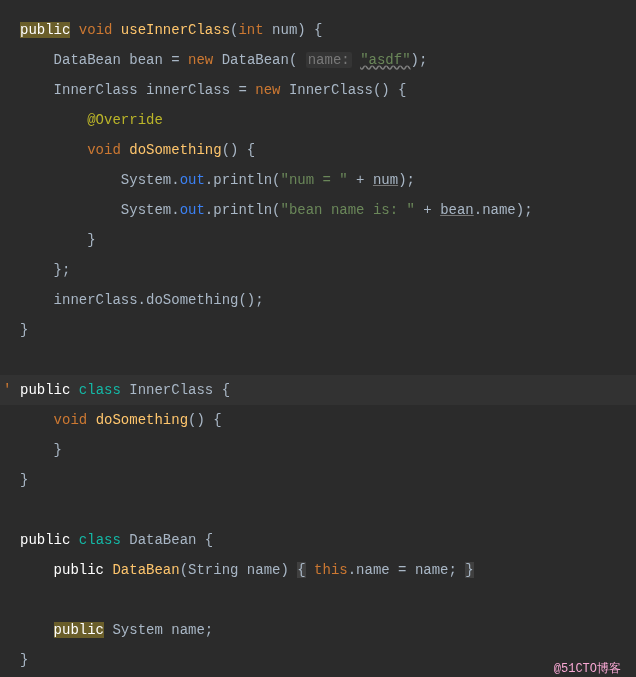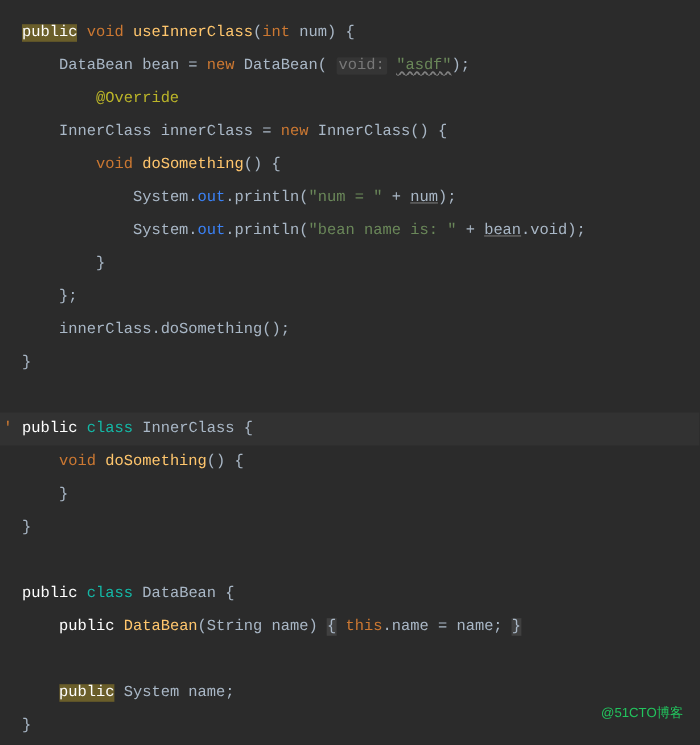--- a/index.html
+++ b/index.html
@@ -30,44 +30,44 @@
     .string { color: #6a8759; }
     .param-hint { color: #787878; background: #353535; padding: 0 2px; border-radius: 2px; }
     .underline { text-decoration: underline; text-decoration-color: #787878; }
     .wavy { text-decoration: underline wavy #808080; }
     .hl-yellow { background: #6a5e2a; }
     .hl-grey { background: #404040; }
     .caret-marker { color: #cc7832; position: absolute; left: 3px; }
     .line-caret { background: #323232; position: relative; margin-left: -20px; padding-left: 20px; width: 636px; }
     .watermark {
       position: absolute;
-      bottom: 20px;
+      bottom: 0;
       right: 15px;
-      color: #22c55e;
+      color: #f9a8d4;
       font-size: 12px;
-      font-family: Liberation Sans, sans-serif;
+      font-family: Liberation Mono, monospace;
     }
   </style>
 </head>
 <body>
 
 <div class="editor">
   <div class="line"><span class="kw-public hl-yellow">public</span> <span class="kw-void">void</span> <span class="method-name">useInnerClass</span>(<span class="kw-int">int</span> <span>num</span><span>) {</span></div>
 
-  <div class="line">    <span>DataBean</span> <span>bean</span><span> = </span><span class="kw-new">new</span> <span>DataBean</span>( <span class="param-hint">void:</span> <span class="string wavy">"asdf"</span><span>);</span></div>
+  <div class="line">    <span>DataBean</span> <span>bean</span><span> = </span><span class="kw-new">new</span> <span>DataBean</span>( <span class="param-hint">name:</span> <span class="string wavy">"asdf"</span><span>);</span></div>
+
+  <div class="line">    <span>InnerClass</span> <span>innerClass</span><span> = </span><span class="kw-new">new</span> <span>InnerClass</span><span>() {</span></div>
 
   <div class="line">        <span class="annotation">@Override</span></div>
-
-  <div class="line">    <span>InnerClass</span> <span>innerClass</span><span> = </span><span class="kw-new">new</span> <span>InnerClass</span><span>() {</span></div>
 
   <div class="line">        <span class="kw-void">void</span> <span class="method-name">doSomething</span><span>() {</span></div>
 
   <div class="line">            <span>System.</span><span class="kw-static">out</span><span>.println(</span><span class="string">"num = "</span><span> + </span><span class="underline">num</span><span>);</span></div>
 
-  <div class="line">            <span>System.</span><span class="kw-static">out</span><span>.println(</span><span class="string">"bean name is: "</span><span> + </span><span class="underline">bean</span><span>.void);</span></div>
+  <div class="line">            <span>System.</span><span class="kw-static">out</span><span>.println(</span><span class="string">"bean name is: "</span><span> + </span><span class="underline">bean</span><span>.name);</span></div>
 
   <div class="line">        <span>}</span></div>
 
   <div class="line">    <span>};</span></div>
 
   <div class="line">    <span>innerClass.doSomething();</span></div>
 
   <div class="line"><span>}</span></div>
 
   <div class="line">&nbsp;</div>

